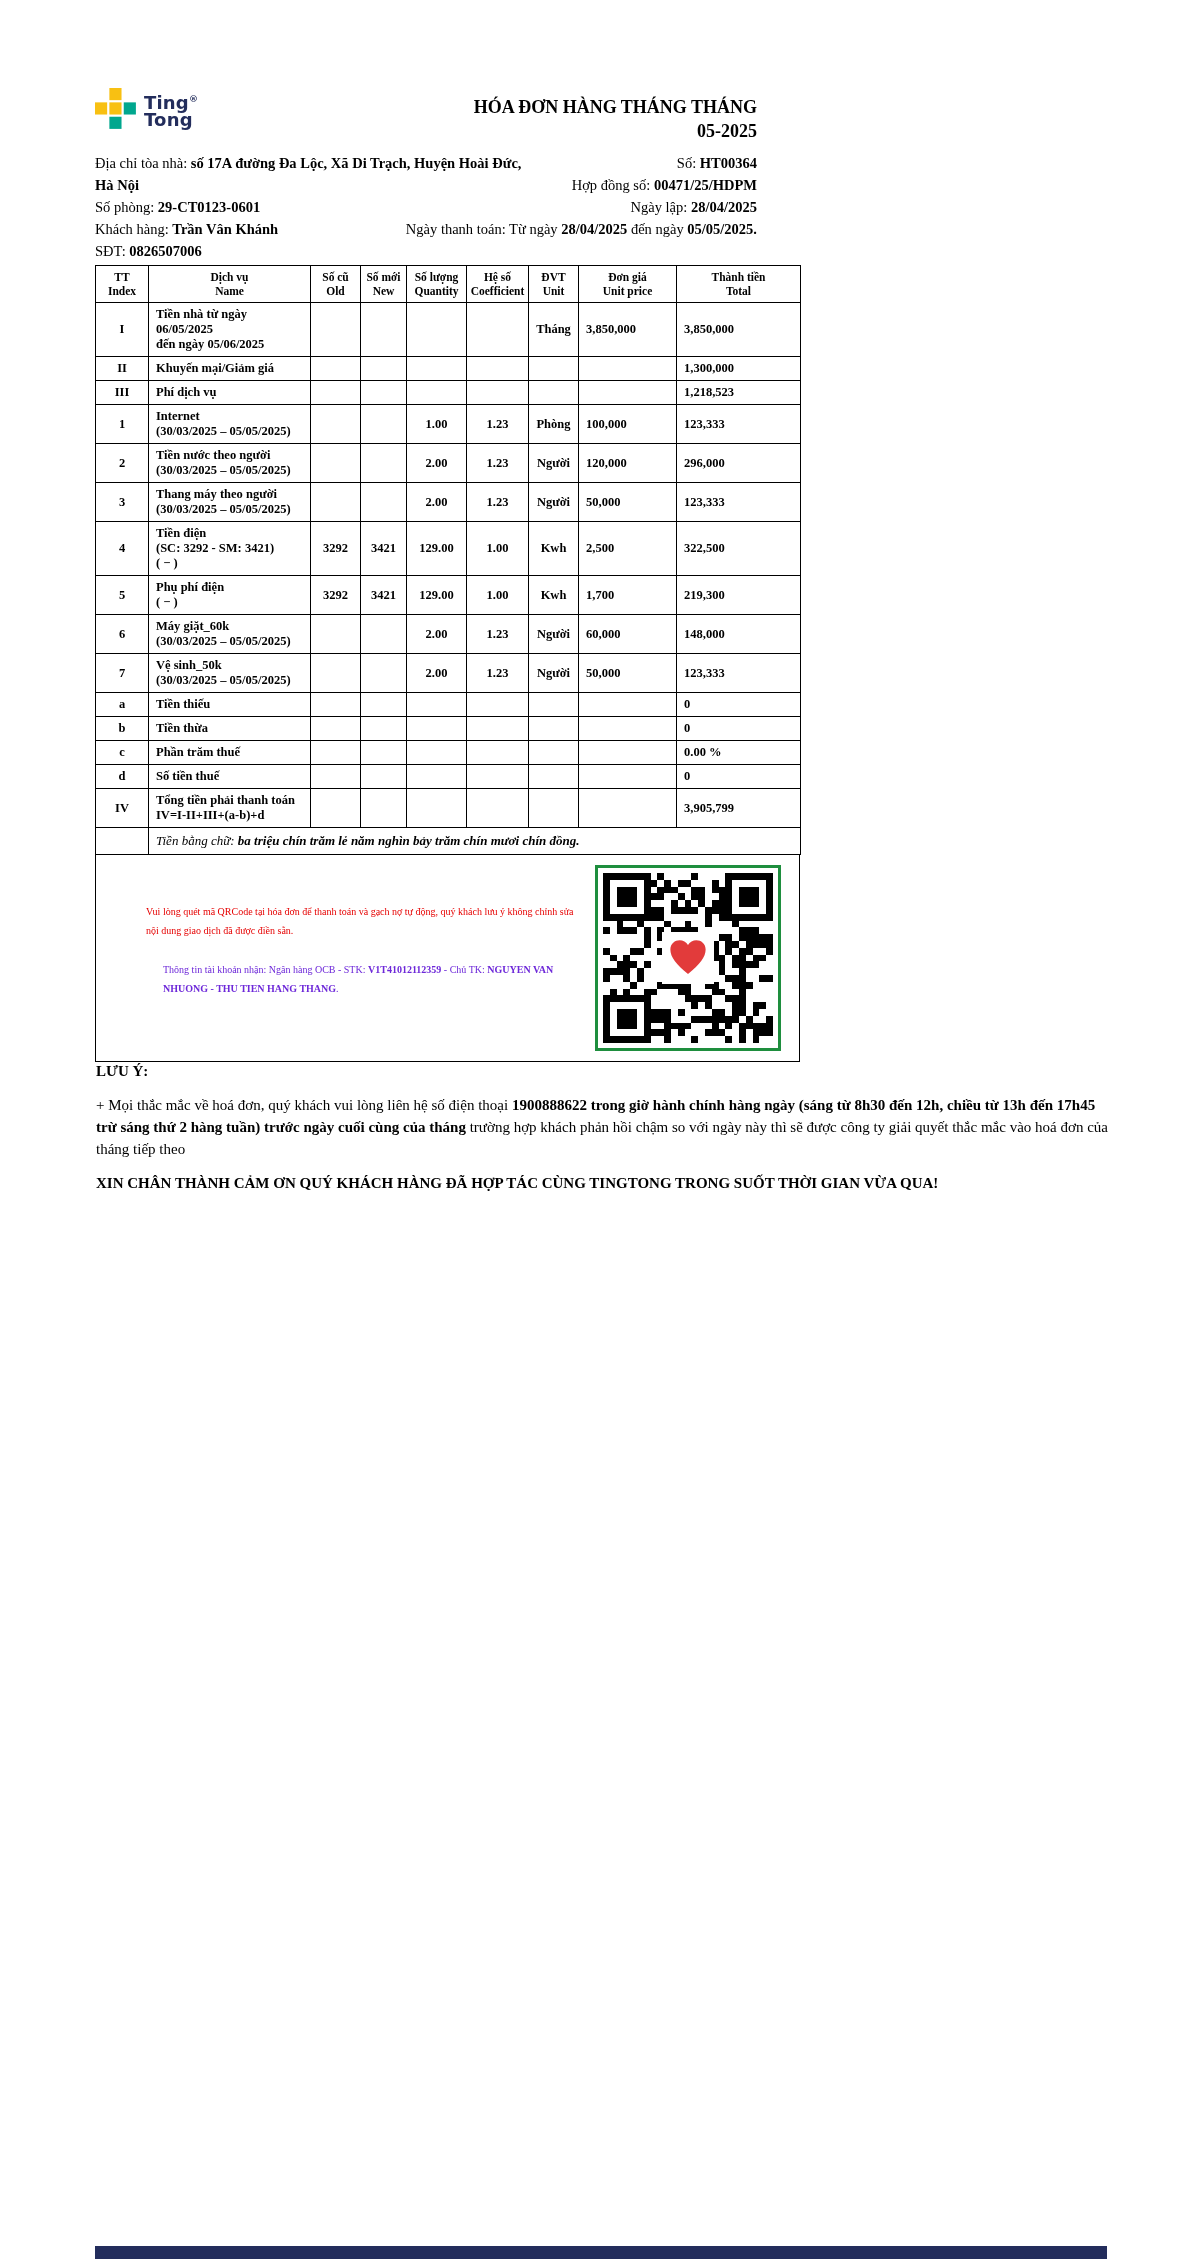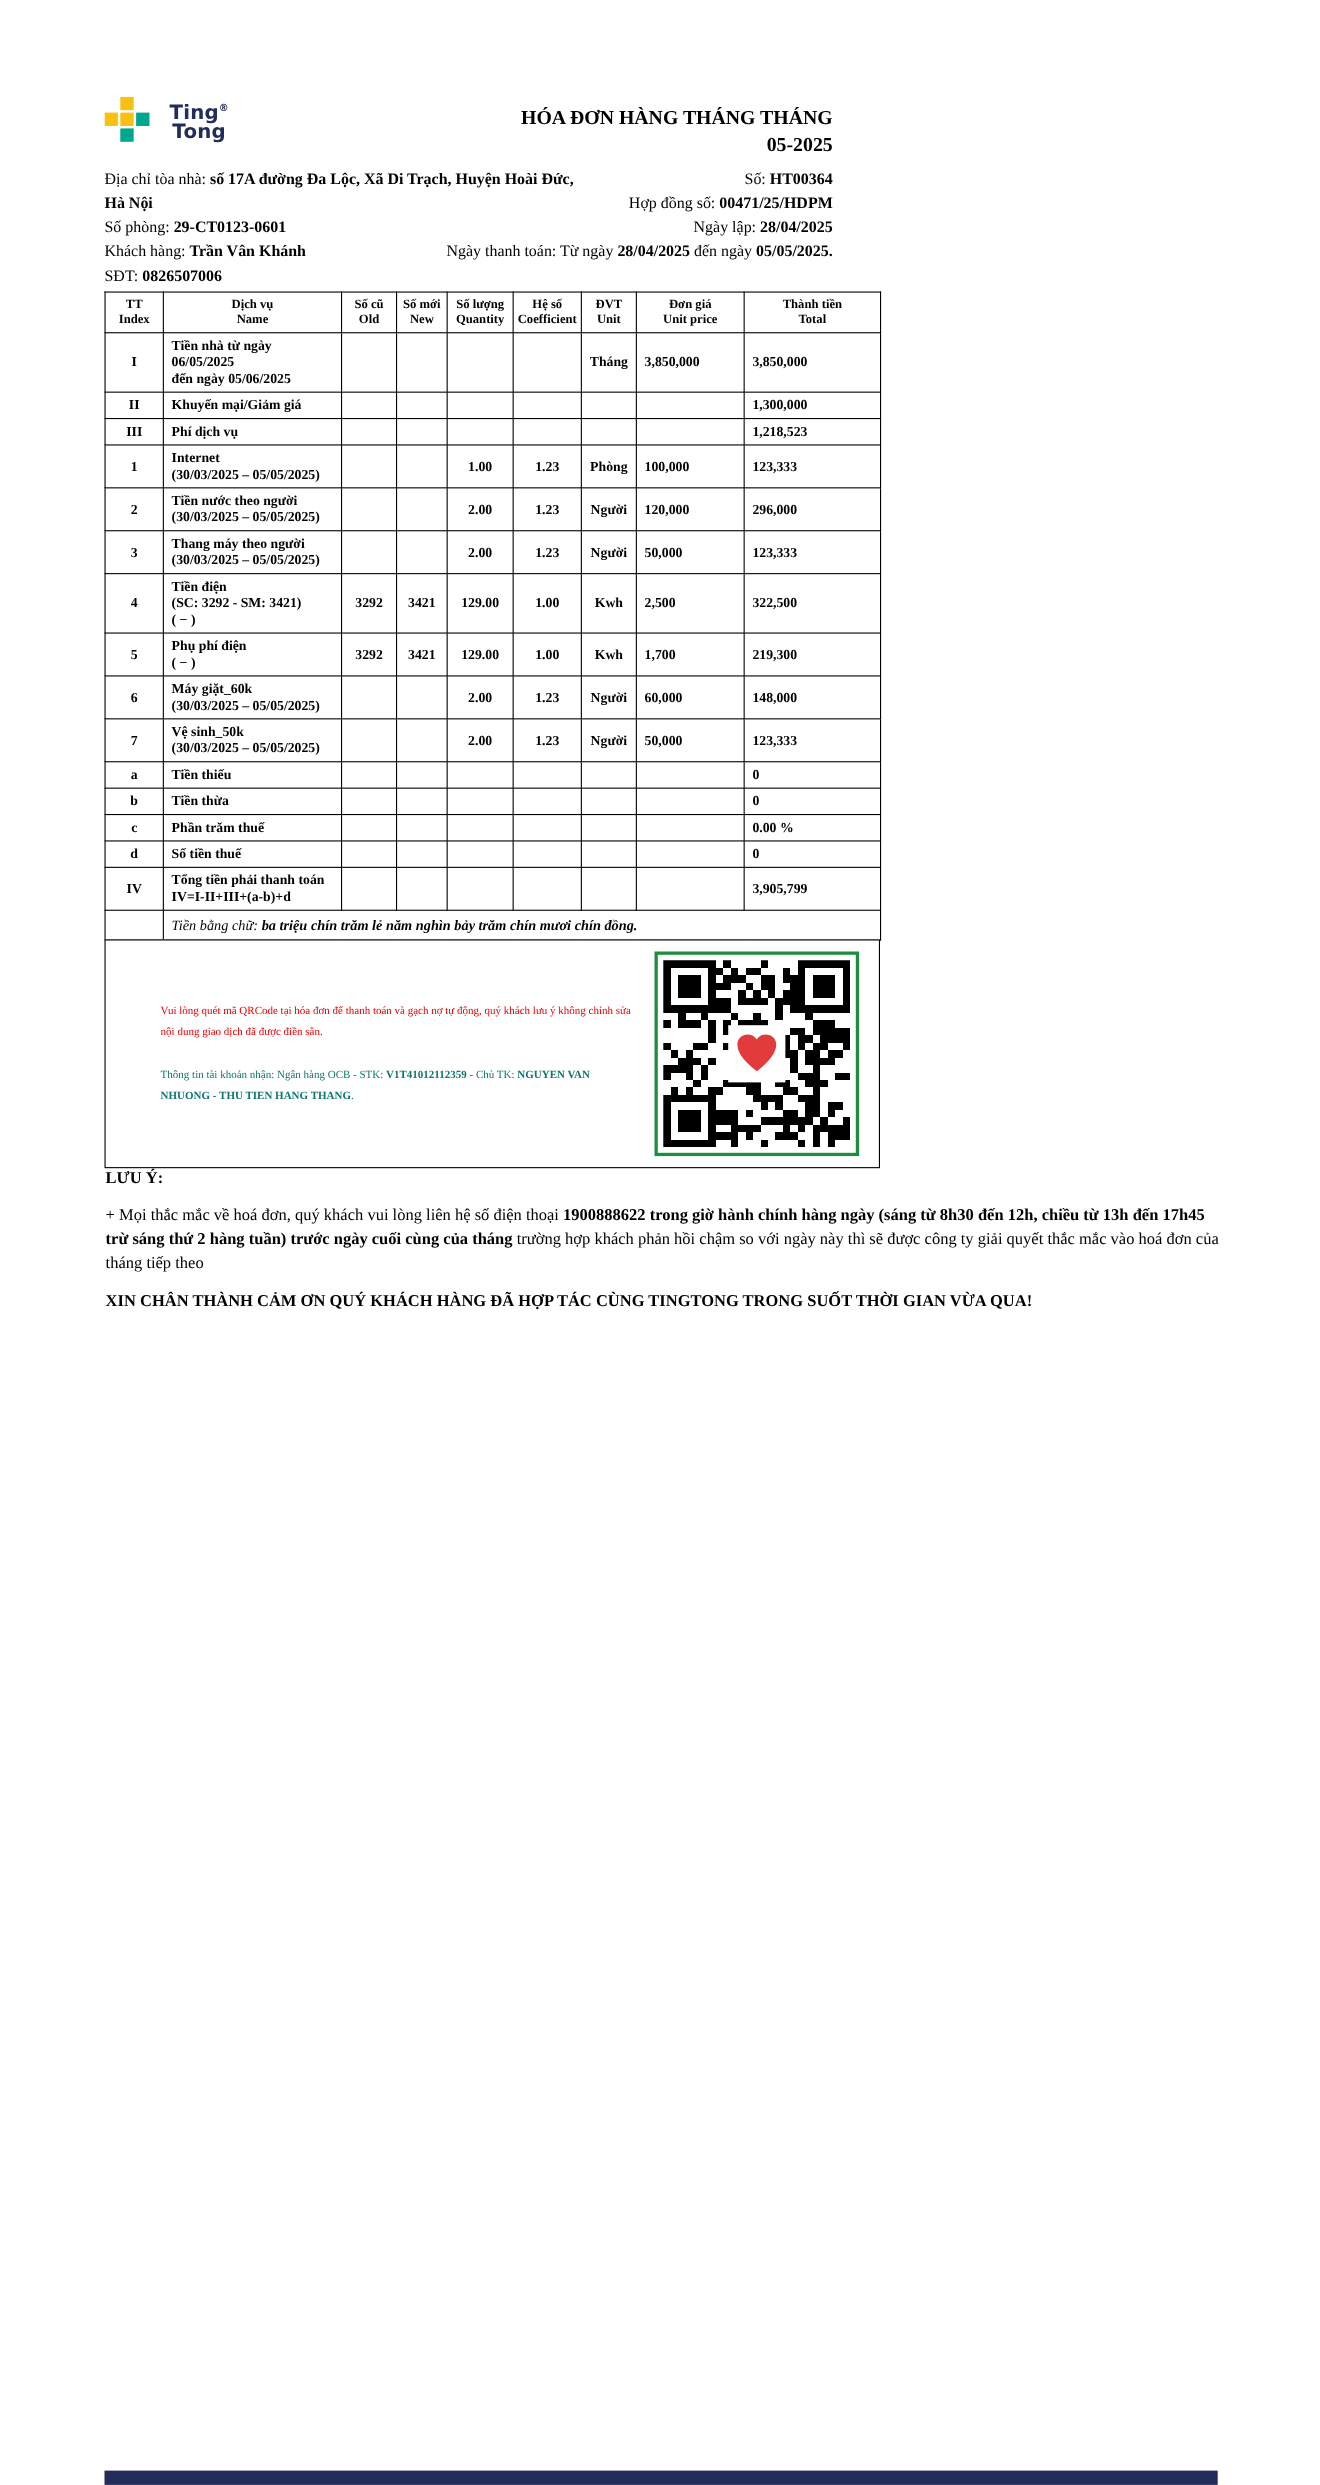--- a/index.html
+++ b/index.html
@@ -1,20 +1,20 @@
 <!DOCTYPE html>
 <html style="--navy: #232d5c; --yellow: #f8c012; --teal: #00a78e; --red: #e60000; --green: #1e8e3e; --bar: #232d5c;"><head>
 <meta charset="utf-8">
 <style>
   html,body{margin:0;padding:0;background:#ffffff;}
   .page{position:relative;width:1200px;height:2259px;margin:0 auto;background:#fff;
         font-family:"Liberation Serif",serif;color:#000;overflow:hidden;}
 
   
-  .logo{position:absolute;left:95px;top:88px;display:flex;align-items:center;gap:17px;text-align:center;}
+  .logo{position:absolute;left:95px;top:88px;display:flex;align-items:center;gap:7px;}
   .logo-mark{width:42px;height:42px;display:block;}
   .sq-y{fill:var(--yellow,#f8c012);} .sq-t{fill:var(--teal,#00a78e);}
   .logo-text{font-family:"DejaVu Sans",sans-serif;font-weight:700;font-size:18px;line-height:17px;
              color:var(--navy,#232d5c);letter-spacing:.2px;}
   .logo-reg{font-size:9px;vertical-align:super;}
   .doc-title{position:absolute;top:95px;right:443px;width:310px;text-align:right;
              font-weight:700;font-size:18px;line-height:24px;}
 
   
   .info-left{position:absolute;left:95px;top:152px;width:432px;font-size:14.5px;line-height:22px;}
@@ -34,21 +34,21 @@
   td.c-money{text-align:left;}
   tr.words-row td{font-size:13px;font-weight:400;padding:5px 7px;line-height:16px;}
   .words-label{font-style:italic;}
   .words-value{font-style:italic;font-weight:700;}
 
   
   .qr-box{width:705px;height:208px;border:1px solid #000;margin-top:-1px;display:flex;
           align-items:center;box-sizing:border-box;background:#fff;}
   .qr-texts{flex:1;padding:10px 12px 10px 50px;font-size:10px;line-height:19px;}
   .qr-notice{color:var(--red,#e60000);margin:0 0 20px 0;}
-  .qr-account{color:#0f766e;margin:0;}
+  .qr-account{color:#6d28d9;margin:17px;}
   .qr-frame{position:relative;width:186px;height:186px;border:3px solid var(--green,#1e8e3e);
             background:#fff;margin-right:18px;flex:0 0 auto;box-sizing:border-box;padding:5px;}
   .qr-pattern svg{width:170px;height:170px;display:block;}
   .qr-heart{position:absolute;left:50%;top:50%;transform:translate(-50%,-50%);
             width:52px;height:52px;background:#fff;display:flex;align-items:center;justify-content:center;}
 
   
   .footer-notes{position:absolute;left:96px;top:1060px;width:1012px;font-size:15px;line-height:22px;}
   .footer-notes p{margin:0 0 12px 0;}
   .bottom-bar{position:absolute;left:95px;bottom:0;width:1012px;height:13px;background:var(--bar,#232d5c);}

